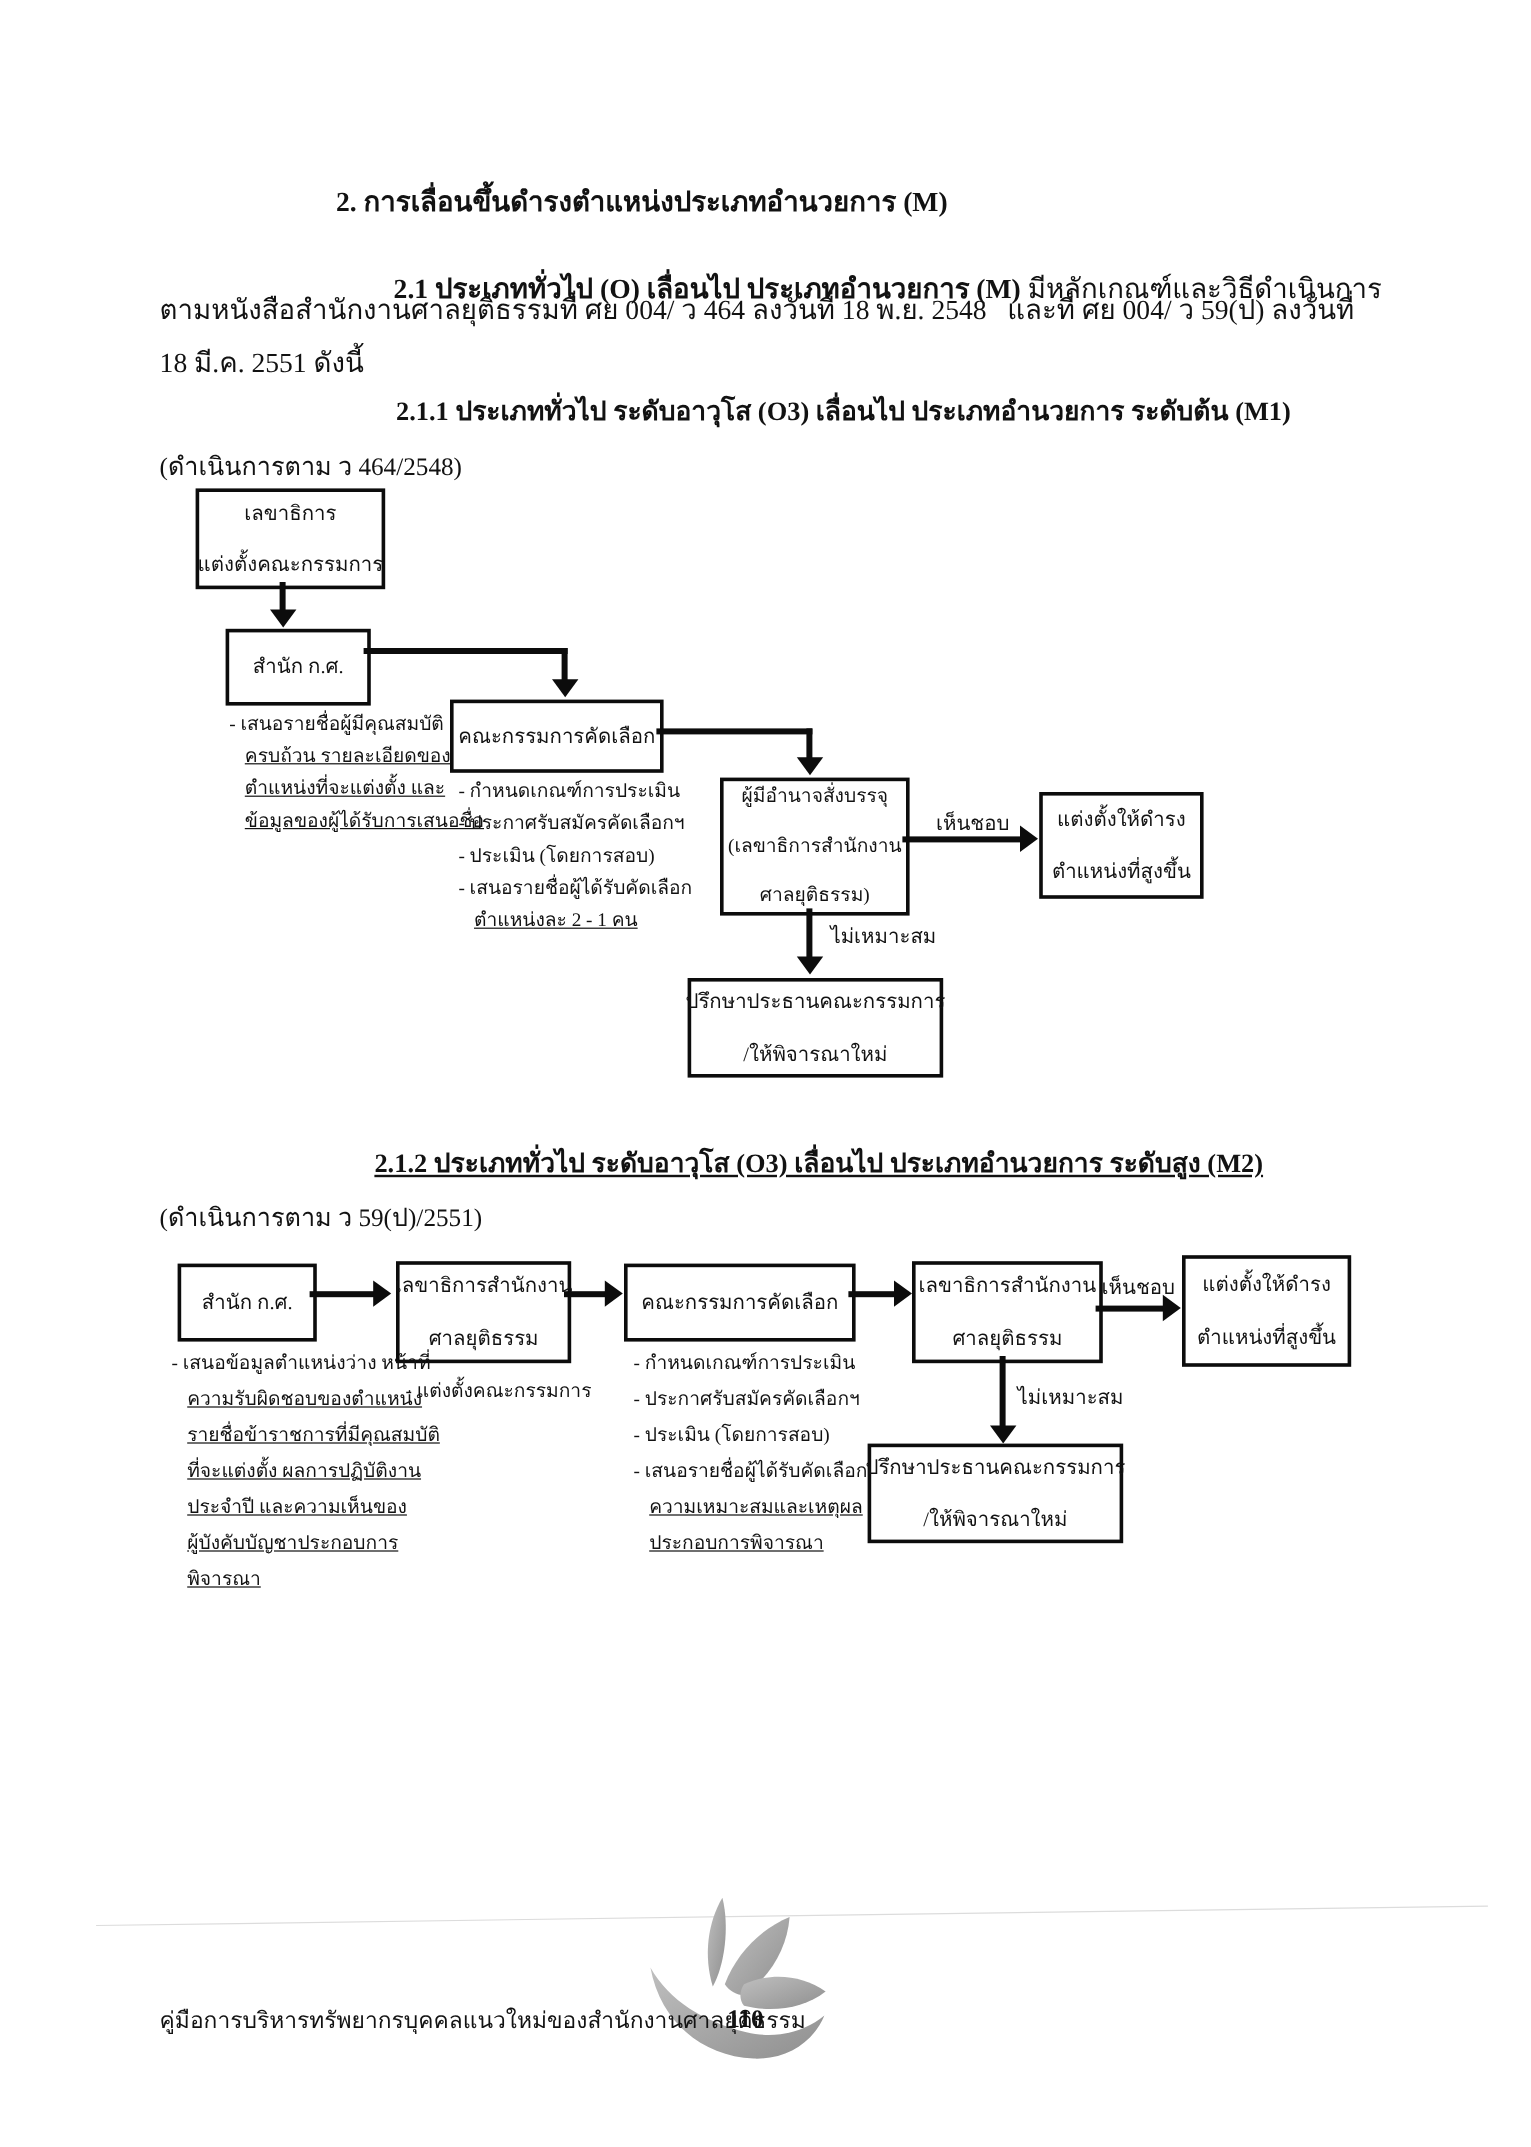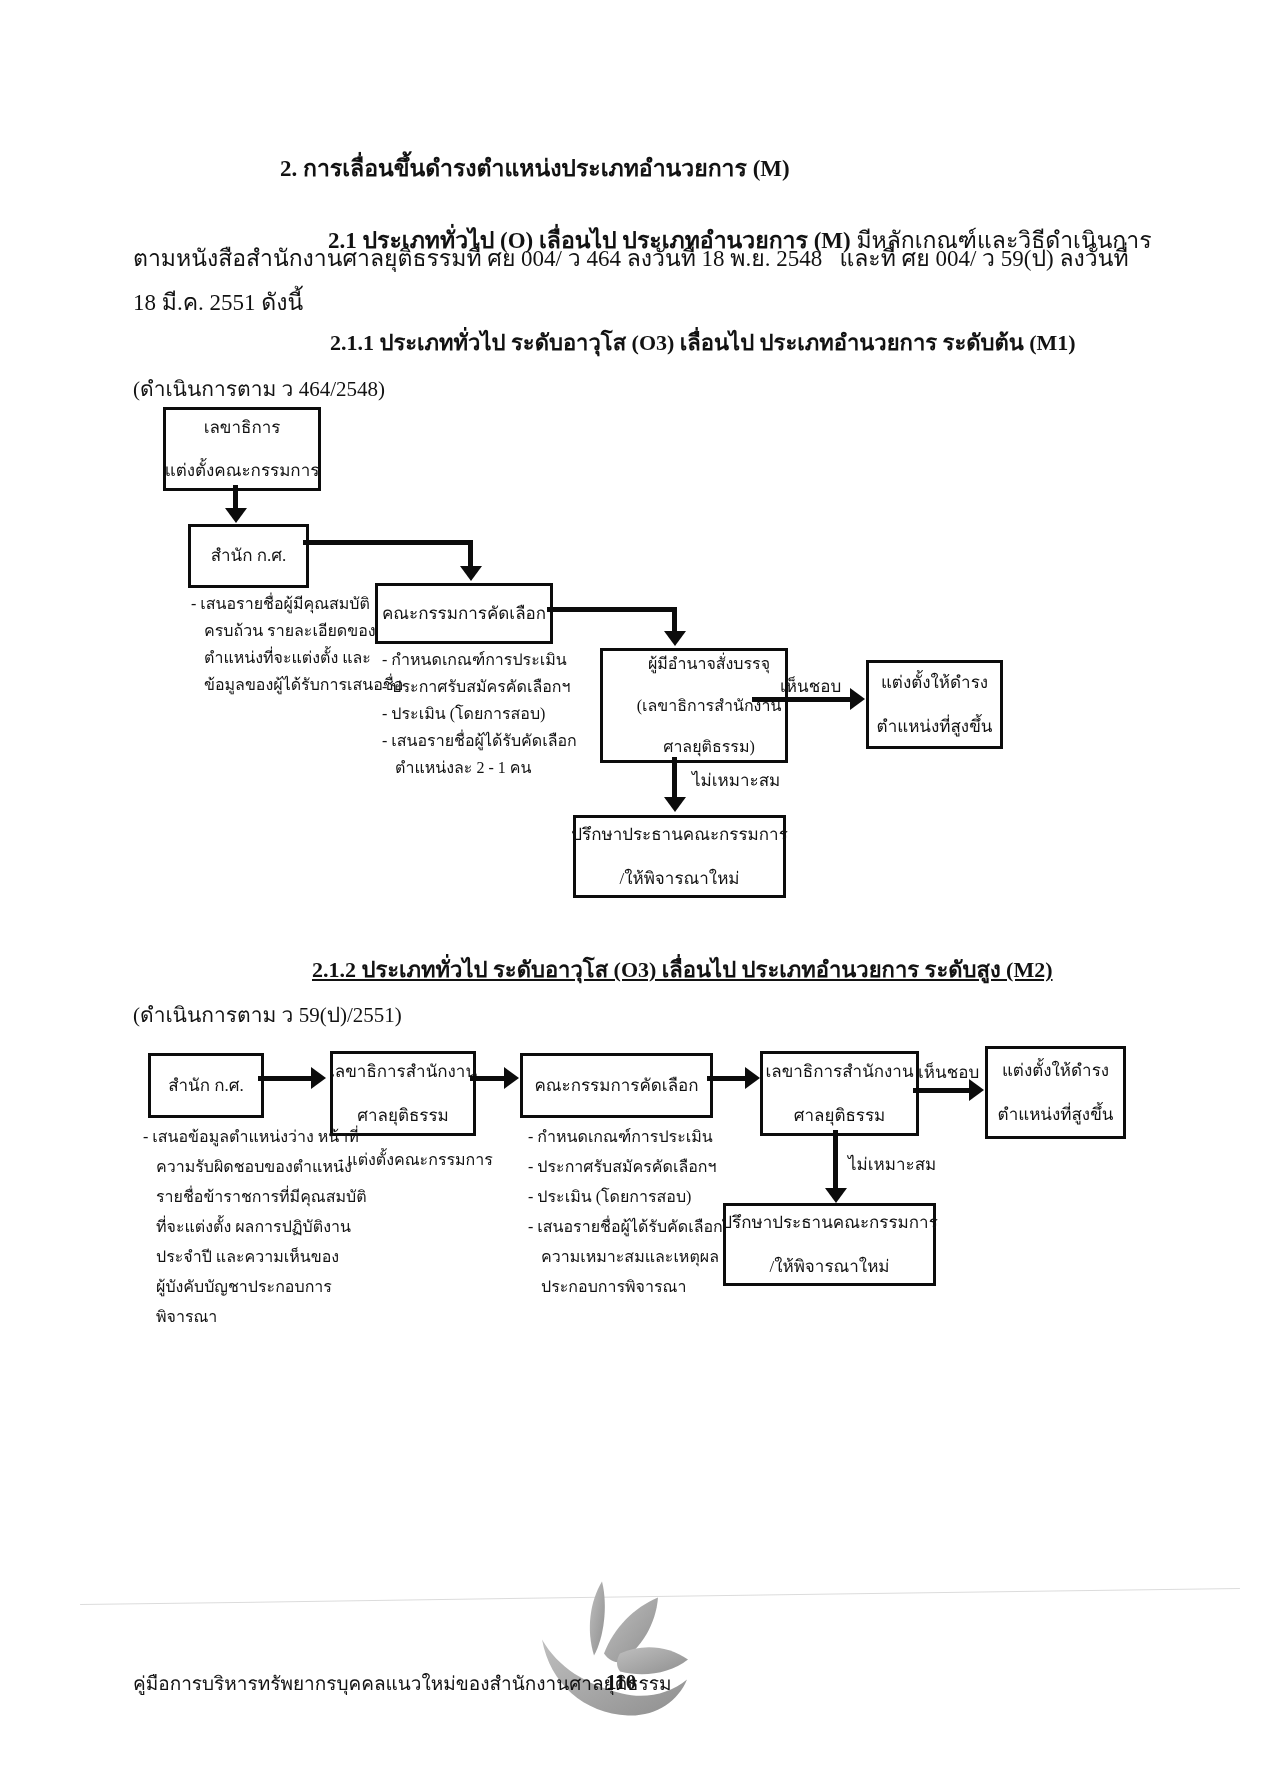--- a/index.html
+++ b/index.html
@@ -17,21 +17,21 @@
     text-align:center;font-size:17px;gap:12px;
   }
   .box .bl{line-height:1.85;white-space:nowrap;}
   .box.small{font-size:16px;}
   .hline,.vline{position:absolute;background:#0c0c0c;}
   .ah-d{position:absolute;width:0;height:0;border-left:11px solid transparent;border-right:11px solid transparent;border-top:15px solid #0c0c0c;}
   .ah-r{position:absolute;width:0;height:0;border-top:11px solid transparent;border-bottom:11px solid transparent;border-left:15px solid #0c0c0c;}
   .bullets{position:absolute;font-size:16px;}
   .bullets div{white-space:nowrap;line-height:27px;}
   .bullets.wide div{line-height:30px;}
-  .bullets .cont{padding-left:13px;}
+  .bullets .cont{padding-left:13px;text-decoration:underline;}
   .flowlbl{position:absolute;font-size:17px;white-space:nowrap;}
   .footer-text{position:absolute;font-size:19px;white-space:nowrap;}
   .page-num{position:absolute;font-size:21px;font-weight:bold;}
   .faint-line{position:absolute;border-top:1px solid #dcdcdc;transform:rotate(-0.8deg);}
   .logo{position:absolute;}
 </style>
 </head>
 <body>
 
 <div class="page">
@@ -63,21 +63,21 @@
   <div class="ah-d" style="left:460px;top:566px;"></div>
 
   <div class="box" style="left:375px;top:583px;width:172px;height:55px;">
     <div class="bl">คณะกรรมการคัดเลือก</div>
   </div>
 
   <div class="hline" style="left:547px;top:607px;width:130px;height:5px;"></div>
   <div class="vline" style="left:672px;top:607px;width:5px;height:26px;"></div>
   <div class="ah-d" style="left:664px;top:631px;"></div>
 
-  <div class="box small" style="left:600px;top:648px;width:152px;height:109px;padding-left:30px;">
+  <div class="box small" style="left:600px;top:648px;width:152px;height:109px;">
     <div class="bl">ผู้มีอำนาจสั่งบรรจุ</div>
     <div class="bl">(เลขาธิการสำนักงาน</div>
     <div class="bl">ศาลยุติธรรม)</div>
   </div>
 
   <div class="flowlbl" style="left:780px;top:672px;">เห็นชอบ</div>
   <div class="hline" style="left:752px;top:697px;width:100px;height:5px;"></div>
   <div class="ah-r" style="left:850px;top:688px;"></div>
 
   <div class="box" style="left:866px;top:660px;width:131px;height:83px;">

